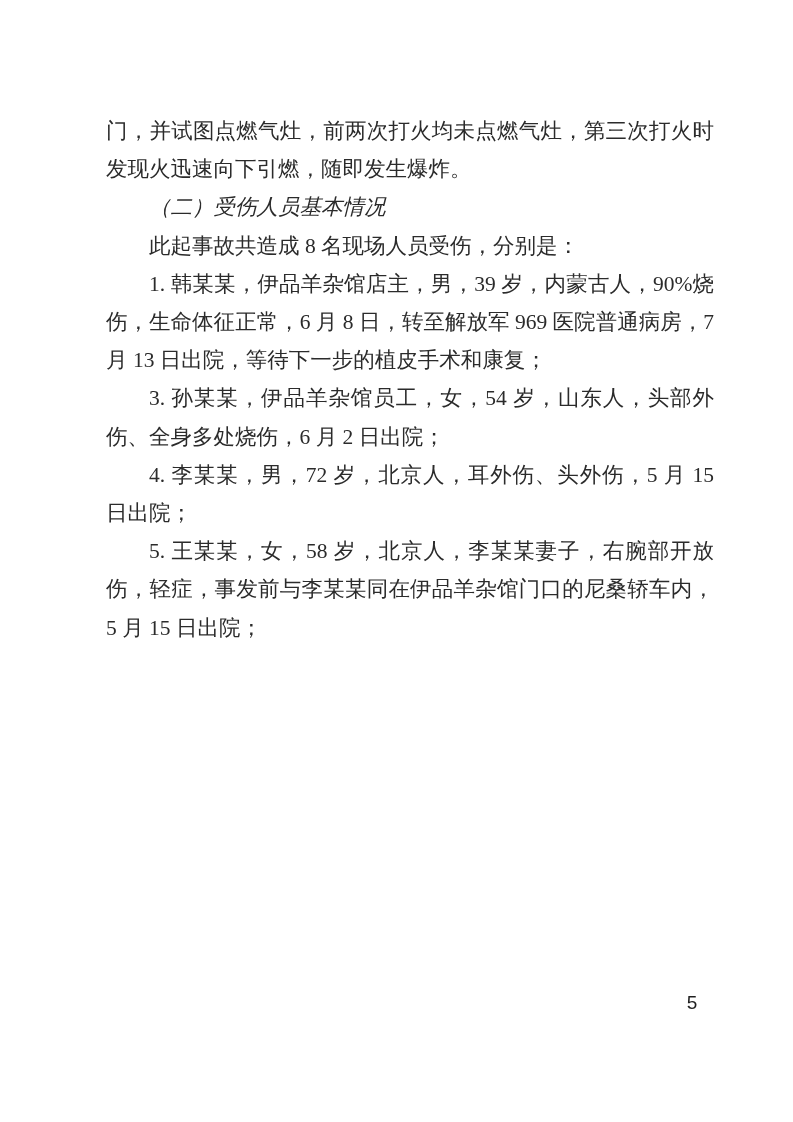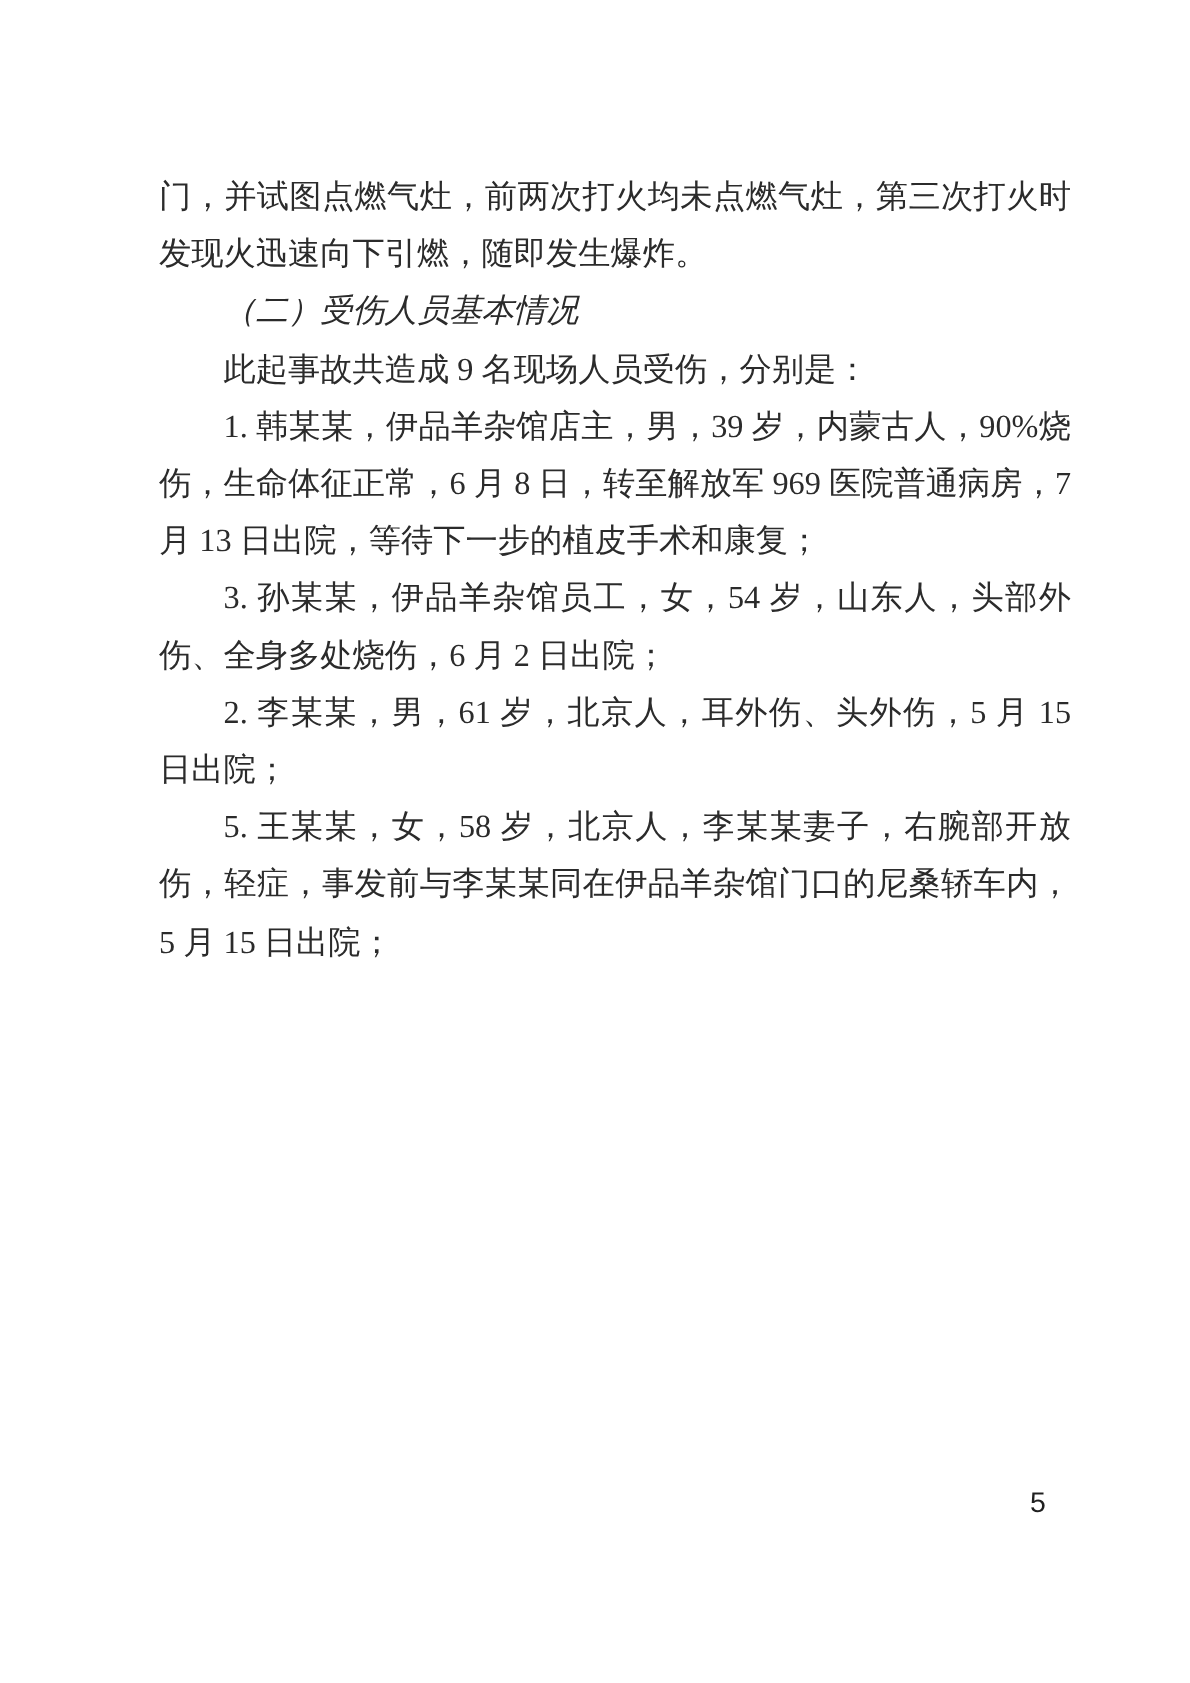--- a/index.html
+++ b/index.html
@@ -58,28 +58,28 @@
 <body>
 
 <div class="page">
 
   <div class="content">
     <p class="para no-indent">门，并试图点燃气灶，前两次打火均未点燃气灶，第三次打火时发现火迅速向下引燃，随即发生爆炸。</p>
 
 
     <p class="para heading">（二）受伤人员基本情况</p>
 
-    <p class="para">此起事故共造成 9 名现场人员受伤，分别是：</p>
+    <p class="para">此起事故共造成 8 名现场人员受伤，分别是：</p>
 
     <p class="para">1. 韩某某，伊品羊杂馆店主，男，39 岁，内蒙古人，90%烧伤，生命体征正常，6 月 8 日，转至解放军 969 医院普通病房，7 月 13 日出院，等待下一步的植皮手术和康复；</p>
 
 
     <p class="para">3. 孙某某，伊品羊杂馆员工，女，54 岁，山东人，头部外伤、全身多处烧伤，6 月 2 日出院；</p>
 
-    <p class="para">2. 李某某，男，61 岁，北京人，耳外伤、头外伤，5 月 15 日出院；</p>
+    <p class="para">4. 李某某，男，72 岁，北京人，耳外伤、头外伤，5 月 15 日出院；</p>
 
     <p class="para">5. 王某某，女，58 岁，北京人，李某某妻子，右腕部开放伤，轻症，事发前与李某某同在伊品羊杂馆门口的尼桑轿车内，5 月 15 日出院；</p>
 
   </div>
 
   <div class="page-number">5</div>
 
 </div>
 
 </body></html>

